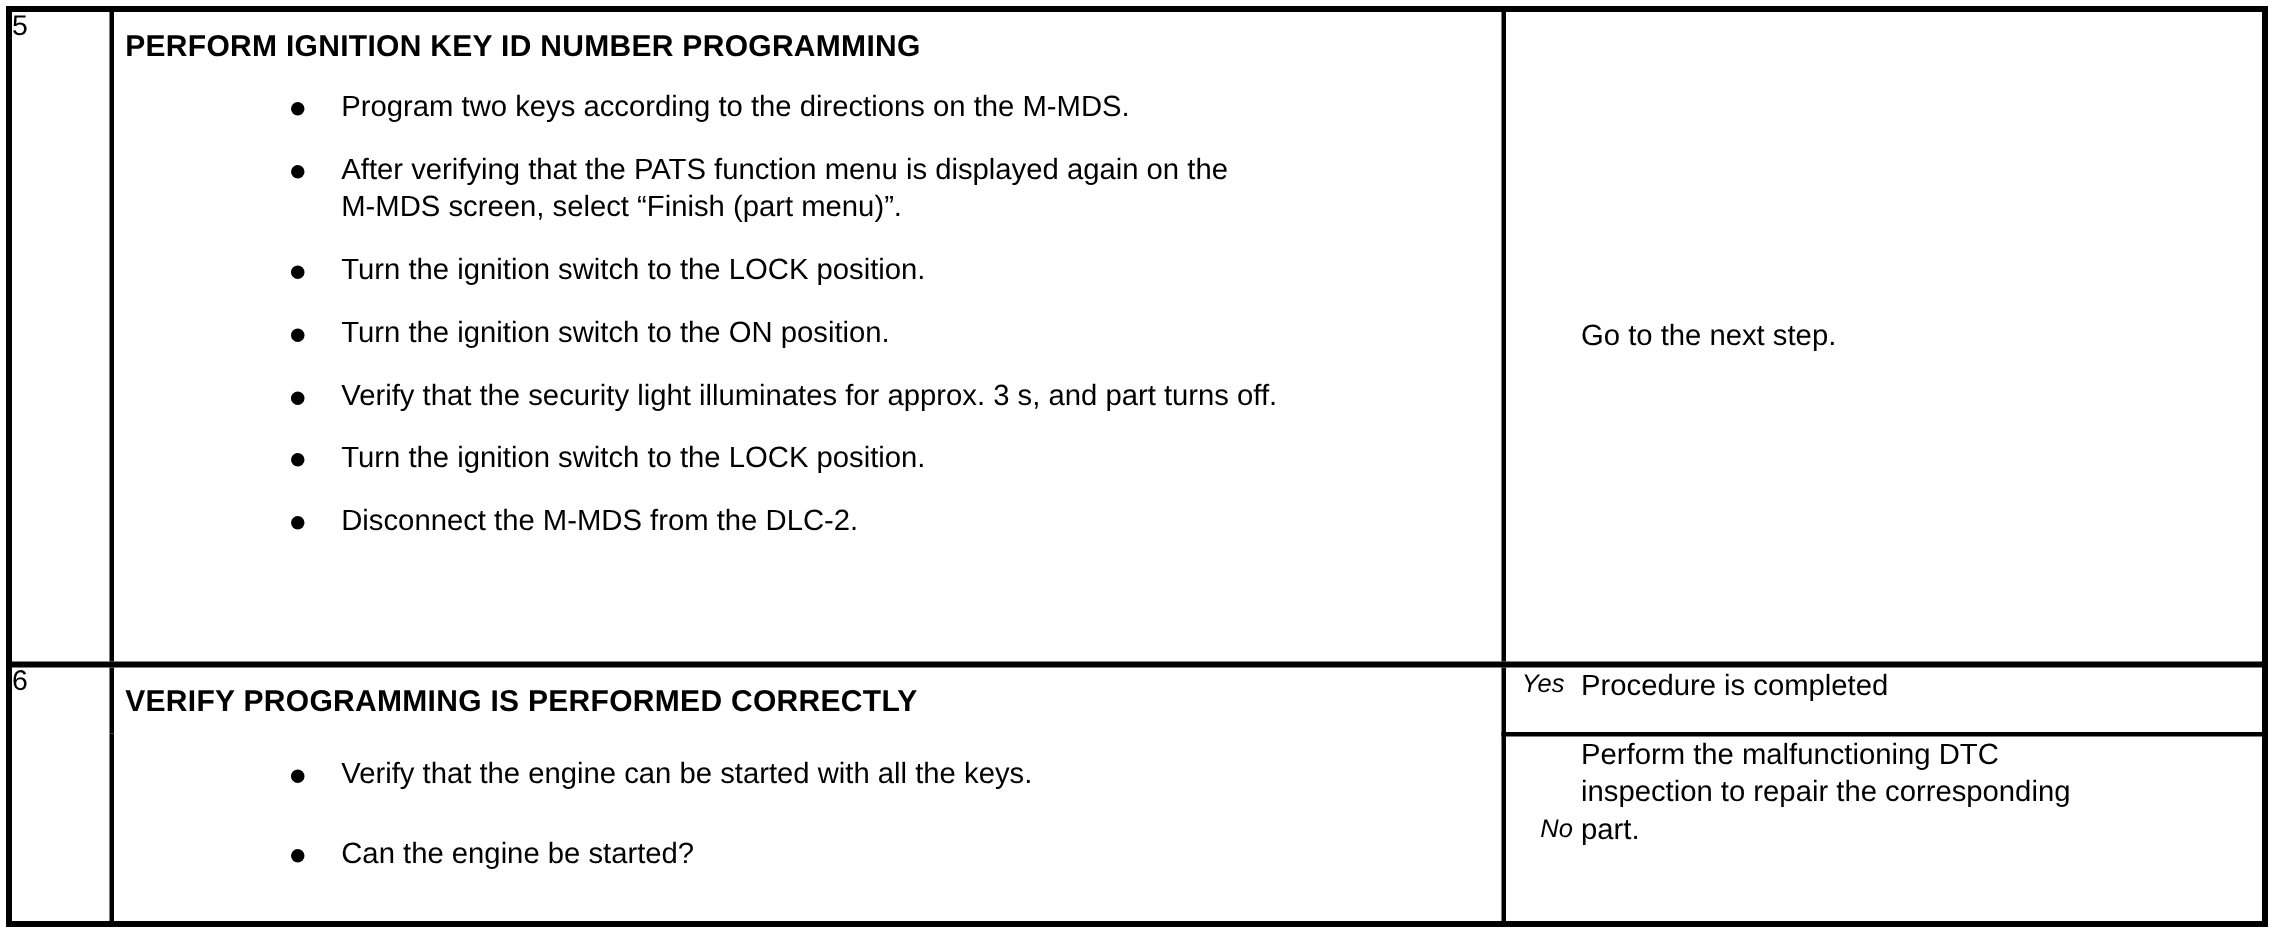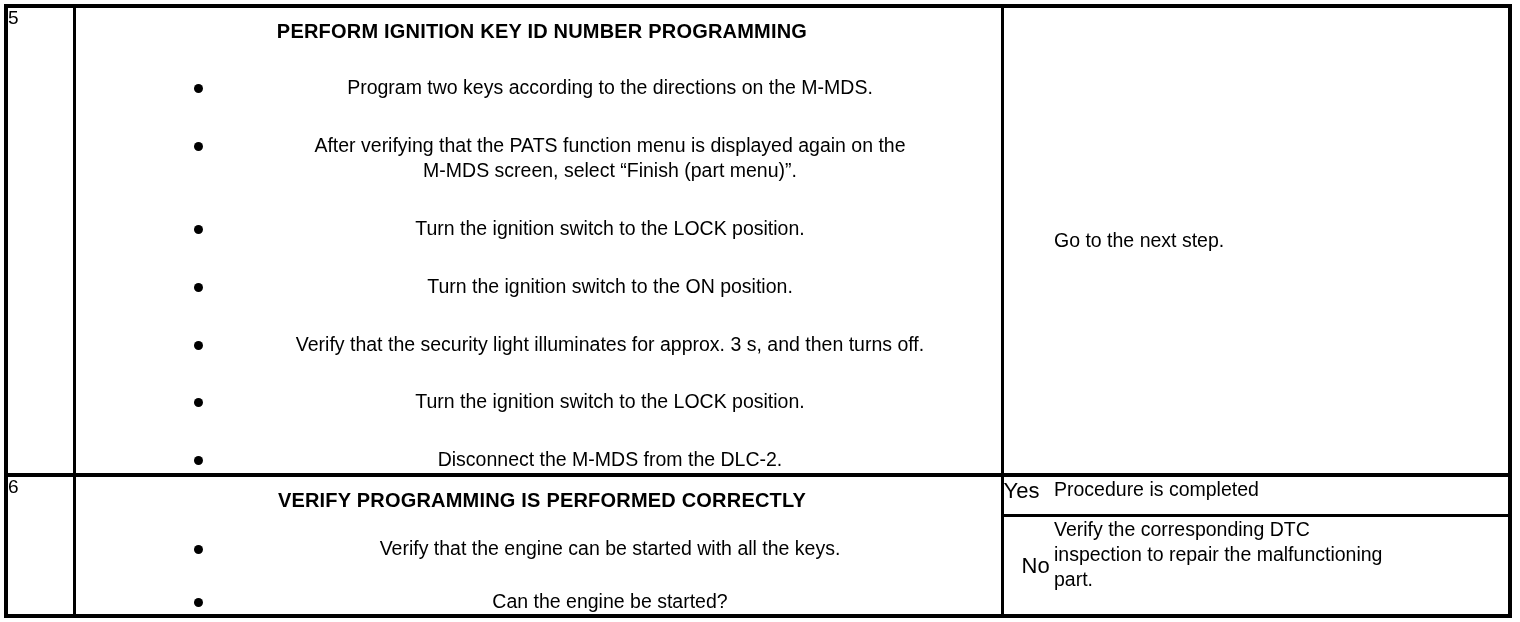--- a/index.html
+++ b/index.html
@@ -55,21 +55,20 @@
 
   .step-no {
     font-size: 19px;
     line-height: 1;
     padding: 8px 0 0 8px;
     letter-spacing: 0px;
   }
 
   .body-cell {
     padding: 0;
-    text-align: center;
   }
 
   .title {
     font-size: 20px;
     font-weight: bold;
     letter-spacing: 0.2px;
     padding: 12px 0 0 8px;
     line-height: 1.15;
     white-space: nowrap;
   }
@@ -82,44 +81,45 @@
 
   ul.bullets li {
     position: relative;
     font-size: 19.5px;
     line-height: 1.32;
     padding: 0 8px 0 152px;
     margin: 0;
   }
 
   
-  ul.row5 li { margin-top: 32px; }
+  ul.row5 li { margin-top: 16px; }
   ul.row5 li:first-child { }
   ul.row6 li { margin-top: 27px; }
   ul.row6 li:first-child { margin-top: 24px; }
 
   ul.bullets li .dot {
     position: absolute;
     left: 118px;
     top: 9px;
     width: 9px;
     height: 9px;
     border-radius: 50%;
     background: #000000;
     display: block;
   }
 
   .bullet-text { display: block; }
   .bullet-text b { font-weight: normal; }
 
   .answer-cell {
-    font-size: 22px;
+    font-size: 17px;
     line-height: 1.25;
     padding: 7px 0 0 5px;
-    text-align: left;
+    text-align: center;
+    font-style: italic;
   }
   .answer-cell.mid {
     vertical-align: middle;
     padding-top: 0;
     padding-left: 18px;
     margin-top: 33px;
   }
 
   .result-cell {
     font-size: 19.5px;
@@ -163,21 +163,21 @@
             <li>
               <span class="dot"></span>
               <span class="bullet-text">Turn the ignition switch to the LOCK position.</span>
             </li>
             <li>
               <span class="dot"></span>
               <span class="bullet-text">Turn the ignition switch to the ON position.</span>
             </li>
             <li>
               <span class="dot"></span>
-              <span class="bullet-text"><span>Verify that the security light illuminates for </span><b>approx. 3 s</b><span>, and then turns off.</span></span>
+              <span class="bullet-text"><span>Verify that the security light illuminates for </span><b>approx. 3 s</b><span>, and part turns off.</span></span>
             </li>
             <li>
               <span class="dot"></span>
               <span class="bullet-text">Turn the ignition switch to the LOCK position.</span>
             </li>
             <li>
               <span class="dot"></span>
               <span class="bullet-text">Disconnect the M-MDS from the DLC-2.</span>
             </li>
           </ul>
@@ -201,21 +201,21 @@
             </li>
           </ul>
         </td>
         <td class="answer-cell rule-b-thin">Yes</td>
         <td class="result-cell rule-b-thin">Procedure is completed</td>
       </tr>
       <tr>
         <td class="answer-cell mid">No</td>
         <td class="result-cell">
           <span class="result-multiline">
-            <span>Verify the corresponding DTC</span>
-            <span>inspection to repair the malfunctioning</span>
+            <span>Perform the malfunctioning DTC</span>
+            <span>inspection to repair the corresponding</span>
             <span>part.</span>
           </span>
         </td>
       </tr>
     </tbody>
   </table>
 </div>
 
 </body></html>

